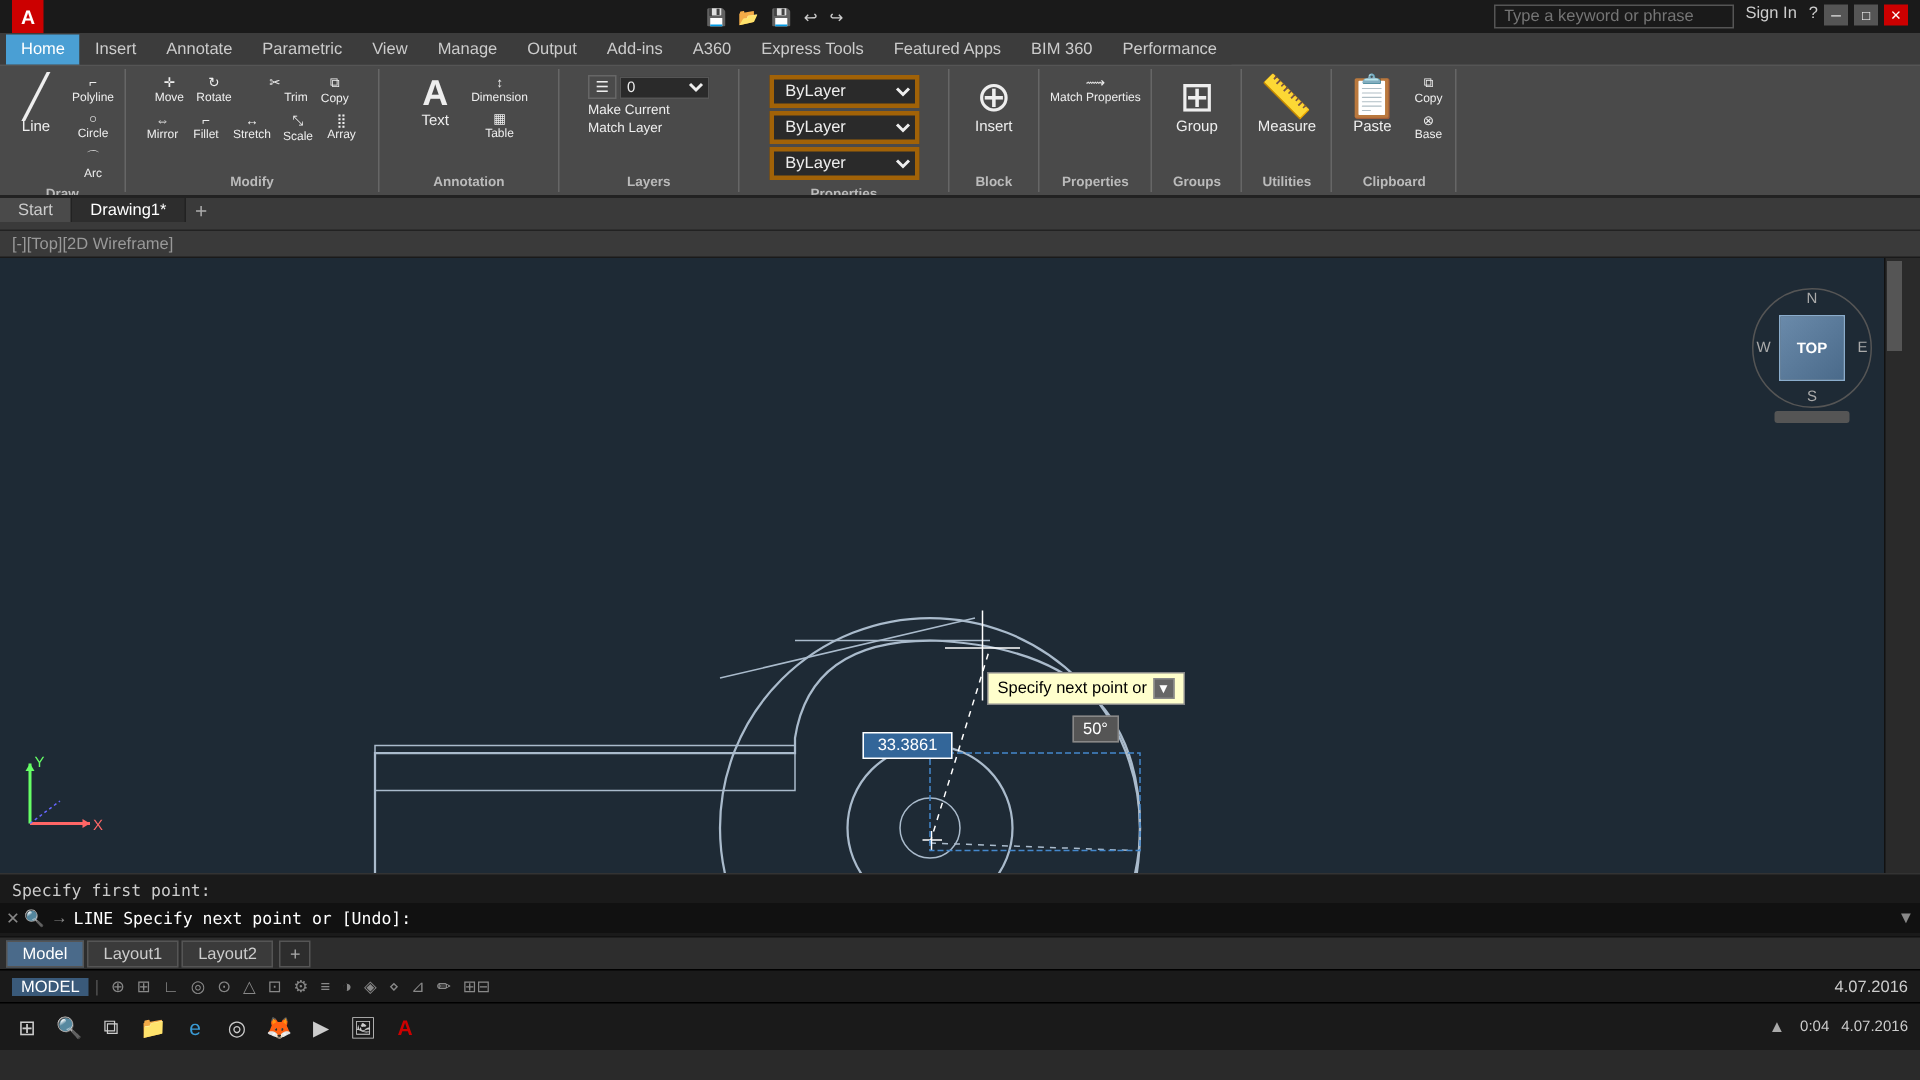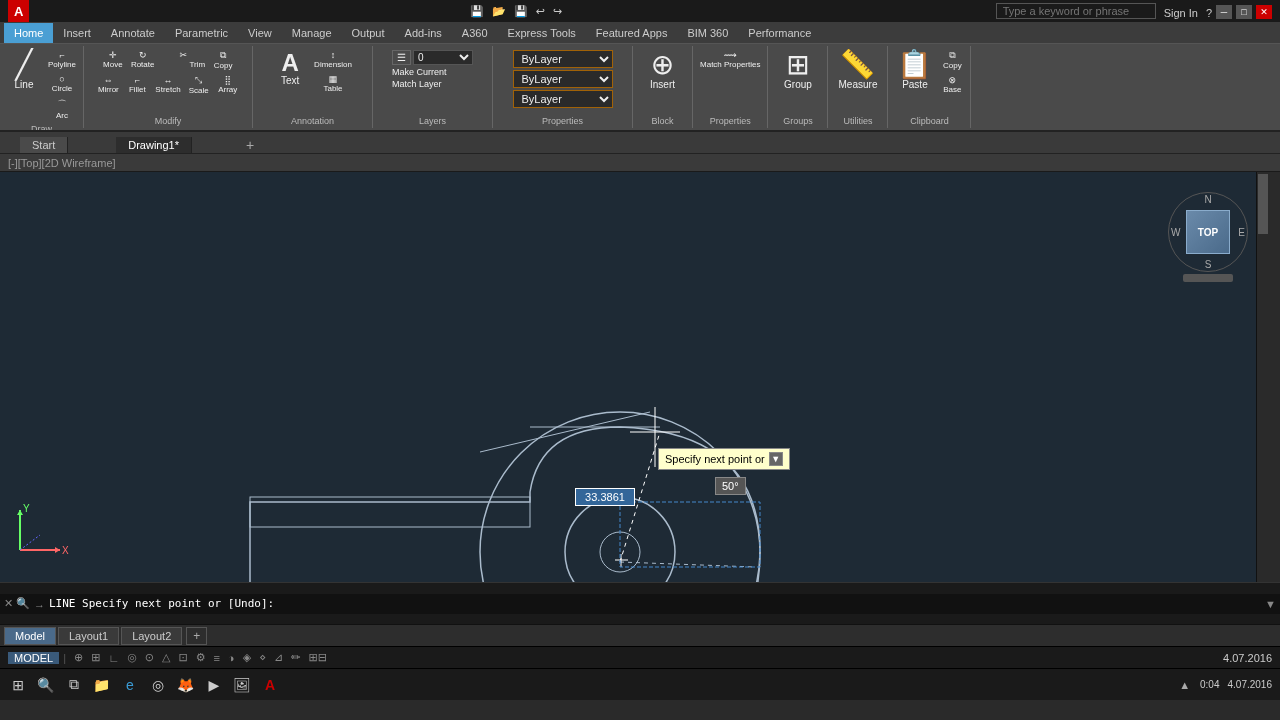--- a/index.html
+++ b/index.html
@@ -58,20 +58,21 @@
       border-right: 1px solid #666;
       padding: 2px 4px;
       min-width: 60px;
     }
     .ribbon-group-title {
       font-size: 9px;
       color: #bbb;
       margin-top: auto;
       padding-top: 2px;
       text-align: center;
+      font-weight: bold;
     }
     .ribbon-group-content {
       display: flex;
       flex-direction: row;
       align-items: flex-start;
       flex-wrap: wrap;
       gap: 1px;
       justify-content: center;
     }
     .ribbon-btn {
@@ -101,26 +102,25 @@
       border: none;
       min-width: 40px;
     }
     .ribbon-btn-large .icon { font-size: 28px; line-height: 1; }
 
     
     #doc-header {
       background: #3a3a3a;
       height: 22px;
       display: flex;
-      align-items: flex-end;
-      padding: 0 20px;
+      align-items: flex-start;
+      padding: 0 0;
       border-bottom: 1px solid #222;
       font-size: 11px;
       color: #aaa;
-      gap: 48px;
     }
     .tab-item {
       padding: 2px 12px;
       background: #4a4a4a;
       border-right: 1px solid #222;
       cursor: pointer;
       color: #ccc;
       font-size: 11px;
     }
     .tab-item.active {
@@ -338,41 +338,41 @@
       height: 28px;
       display: flex;
       align-items: center;
       justify-content: center;
       color: #ccc;
       cursor: pointer;
       font-size: 14px;
     }
     .prop-dropdown {
       background: #2a2a2a;
-      border: 1px solid #a16207;
+      border: 3px solid #a16207;
       color: #eee;
       font-size: 11px;
       padding: 1px 4px;
       width: 100px;
     }
   </style>
 </head>
 <body>
 
 <div style="position:relative;">
   <div id="titlebar">
     <div style="background:#c00;color:#fff;font-weight:bold;padding:0 6px;height:22px;display:flex;align-items:center;font-size:13px;cursor:pointer;">A</div>
     <div style="display:flex;align-items:center;gap:2px;margin-left:8px;">
       <button style="background:transparent;border:none;color:#ccc;font-size:11px;cursor:pointer;padding:0 3px;">💾</button>
       <button style="background:transparent;border:none;color:#ccc;font-size:11px;cursor:pointer;padding:0 3px;">📂</button>
       <button style="background:transparent;border:none;color:#ccc;font-size:11px;cursor:pointer;padding:0 3px;">💾</button>
       <button style="background:transparent;border:none;color:#ccc;font-size:11px;cursor:pointer;padding:0 3px;">↩</button>
       <button style="background:transparent;border:none;color:#ccc;font-size:11px;cursor:pointer;padding:0 3px;">↪</button>
     </div>
-    <div style="display:flex;align-items:flex-end;gap:4px;">
+    <div style="display:flex;align-items:flex-start;gap:4px;">
       <input type="text" style="background: rgb(26, 26, 26); border: 1px solid rgb(85, 85, 85); color: rgb(170, 170, 170); padding: 1px 6px; font-size: 11px; width: 160px; height: 16px;" placeholder="Type a keyword or phrase">
       <span style="color:#ccc;font-size:11px;cursor:pointer;padding:0 4px;">Sign In</span>
       <span style="color:#ccc;font-size:11px;cursor:pointer;">?</span>
       <button style="background:#555;border:none;color:#fff;width:16px;height:14px;cursor:pointer;font-size:9px;">─</button>
       <button style="background:#555;border:none;color:#fff;width:16px;height:14px;cursor:pointer;font-size:9px;">□</button>
       <button style="background:#c00;border:none;color:#fff;width:16px;height:14px;cursor:pointer;font-size:9px;">✕</button>
     </div>
   </div>
 </div>
 
@@ -658,20 +658,23 @@
       <span>50°</span>
     </div>
 
     <div style="position:absolute;right:0;top:0;width:12px;height:100%;background:#2a2a2a;border-left:1px solid #111;">
       <div style="width:10px;height:60px;background:#555;margin:2px 1px;cursor:pointer;"></div>
     </div>
   </div>
 </div>
 
 <div id="cmdline">
+  <div style="background:#1a1a1a;padding:2px 8px;font-size:11px;color:#ccc;font-family:monospace;">
+    <span>Specify first point:</span>
+  </div>
   <div class="cmd-input-row">
     <span style="color:#888;margin-right:4px;">✕ 🔍</span>
     <span style="color:#888;margin-right:4px;">→</span>
     <span style="color:#fff;font-family:monospace;font-size:11px;">LINE Specify next point or [Undo]:</span>
     <input type="text" style="flex: 1 1 0%; background: transparent; border: none; color: rgb(255, 255, 255); font-size: 11px; font-family: monospace; outline: none;">
     <span style="color:#888;">▼</span>
   </div>
 </div>
 
 <div id="layout-tabs">

